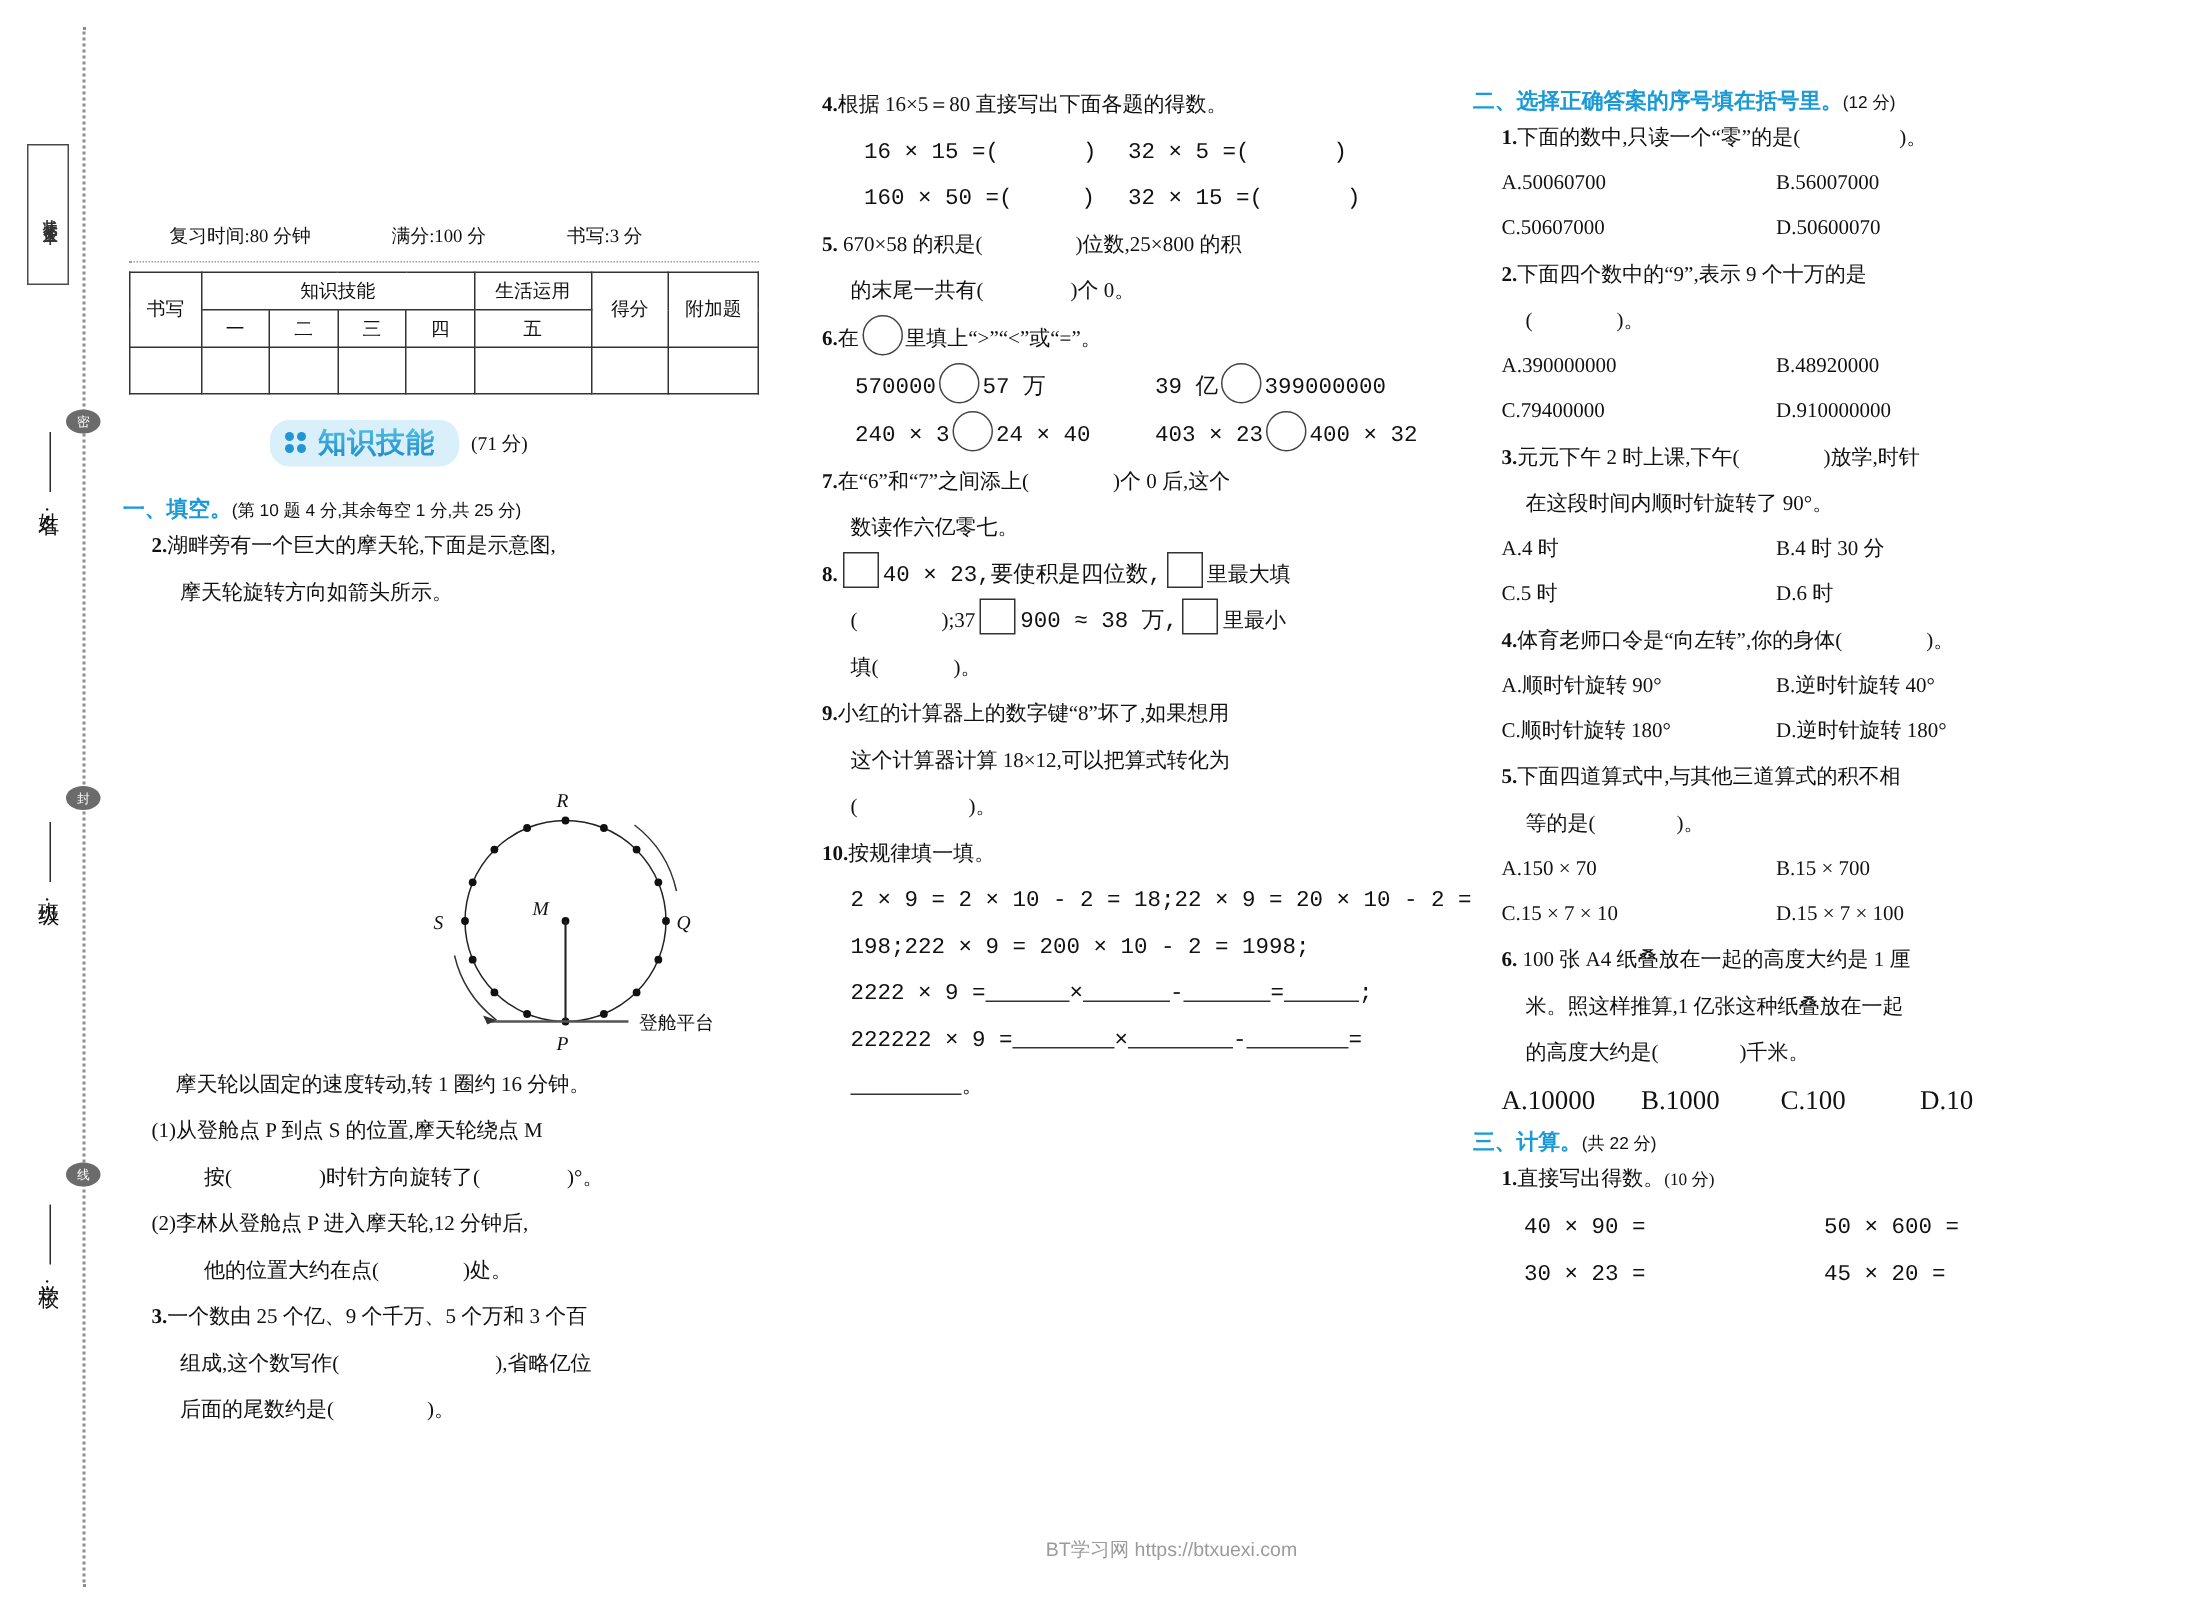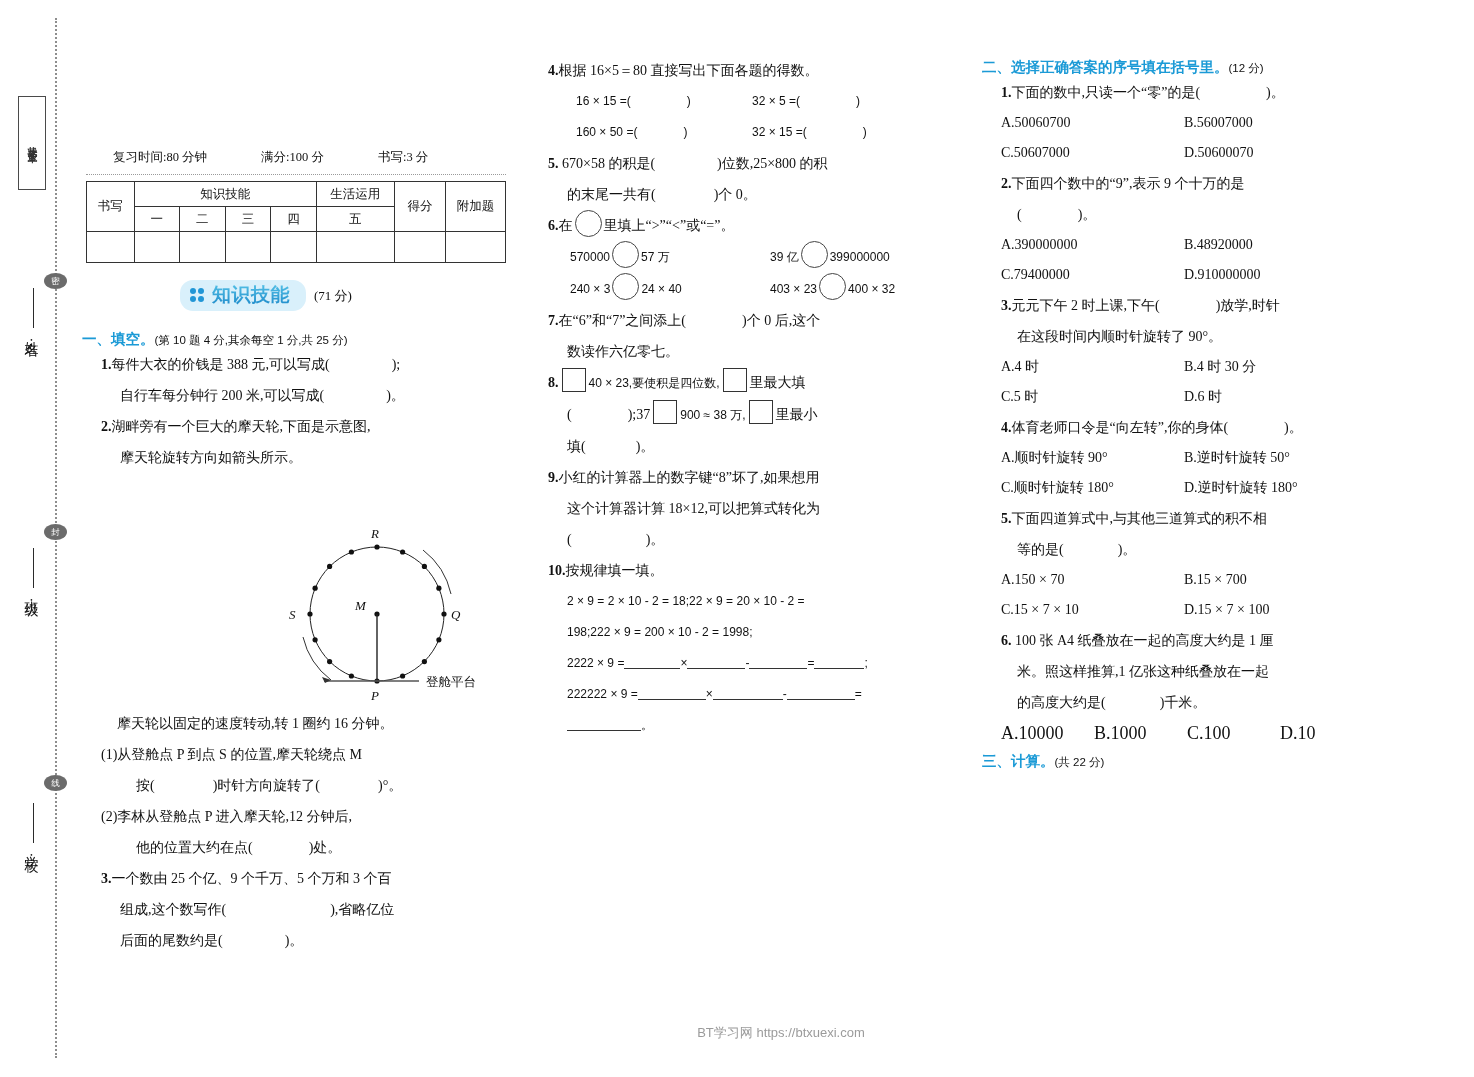--- a/index.html
+++ b/index.html
@@ -113,21 +113,21 @@
   .sec-head{
     font-size:14.5px;font-weight:bold;color:#1b9ad6;white-space:nowrap;
     font-family:Liberation Sans, sans-serif;
   }
   .sec-head .pts{font-size:11.5px;color:#111;font-weight:normal;}
   .q{font-size:14px;line-height:31px;color:#111;}
   .q .num{font-weight:bold;}
   .indent{padding-left:19px;}
   .indent2{padding-left:35px;}
   .nowrap{white-space:nowrap;}
-  .mono-num{font-family:Liberation Sans, sans-serif;font-size:12px;}
+  .mono-num{font-family:Liberation Mono, monospace;font-size:15px;}
 
   .opt-row{display:flex;font-size:14px;line-height:30px;padding-left:19px;}
   .opt-row .o{width:183px;white-space:nowrap;}
   .opt-row4{display:flex;font-size:18px;line-height:30px;padding-left:19px;}
   .opt-row4 .o{width:93px;white-space:nowrap;}
 
   .calc-row{display:flex;font-size:14px;line-height:31px;padding-left:28px;}
   .calc-row .c{width:176px;white-space:nowrap;}
   .calc-row .c.w2{width:200px;}
 
@@ -232,28 +232,20 @@
     <span class="badge-pts">(71 分)</span>
   </div>
 
   <div class="col col1">
 
     <div style="position:absolute;top:330px;left:0;width:452px;">
       <div class="sec-head">
         <span>一、填空。</span><span class="pts">(第 10 题 4 分,其余每空 1 分,共 25 分)</span>
       </div>
 
-      <div class="q indent">
-        <div class="nowrap">
-          <span class="num">1.</span><span>每件大衣的价钱是 388 元,可以写成(</span><span style="display:inline-block;width:62px"></span><span>);</span>
-        </div>
-        <div class="nowrap indent">
-          <span>自行车每分钟行 200 米,可以写成(</span><span style="display:inline-block;width:62px"></span><span>)。</span>
-        </div>
-      </div>
 
       <div class="q indent">
         <div class="nowrap">
           <span class="num">2.</span><span>湖畔旁有一个巨大的摩天轮,下面是示意图,</span>
         </div>
         <div class="nowrap indent">
           <span>摩天轮旋转方向如箭头所示。</span>
         </div>
       </div>
     </div>
@@ -464,21 +456,21 @@
           <span class="o">D.6 时</span>
         </div>
       </div>
 
       <div class="q">
         <div class="nowrap indent">
           <span class="num">4.</span><span>体育老师口令是“向左转”,你的身体(</span><span style="display:inline-block;width:56px"></span><span>)。</span>
         </div>
         <div class="opt-row">
           <span class="o">A.顺时针旋转 90°</span>
-          <span class="o">B.逆时针旋转 50°</span>
+          <span class="o">B.逆时针旋转 40°</span>
         </div>
         <div class="opt-row">
           <span class="o">C.顺时针旋转 180°</span>
           <span class="o">D.逆时针旋转 180°</span>
         </div>
       </div>
 
       <div class="q">
         <div class="nowrap indent">
           <span class="num">5.</span><span>下面四道算式中,与其他三道算式的积不相</span>
@@ -508,18 +500,31 @@
           <span class="o">A.10000</span>
           <span class="o">B.1000</span>
           <span class="o">C.100</span>
           <span class="o">D.10</span>
         </div>
       </div>
 
       <div class="sec-head" style="margin-top:4px">
         <span>三、计算。</span><span class="pts">(共 22 分)</span>
       </div>
+      <div class="q">
+        <div class="nowrap indent">
+          <span class="num">1.</span><span>直接写出得数。</span><span style="font-size:11.5px">(10 分)</span>
+        </div>
+        <div class="calc-row" style="padding-left:34px">
+          <span class="c w2 mono-num">40 × 90 =</span>
+          <span class="c mono-num">50 × 600 =</span>
+        </div>
+        <div class="calc-row" style="padding-left:34px">
+          <span class="c w2 mono-num">30 × 23 =</span>
+          <span class="c mono-num">45 × 20 =</span>
+        </div>
+      </div>
     </div>
   </div>
 
   <div class="footer">BT学习网 https://btxuexi.com</div>
 
 </div>
 
 </body></html>

